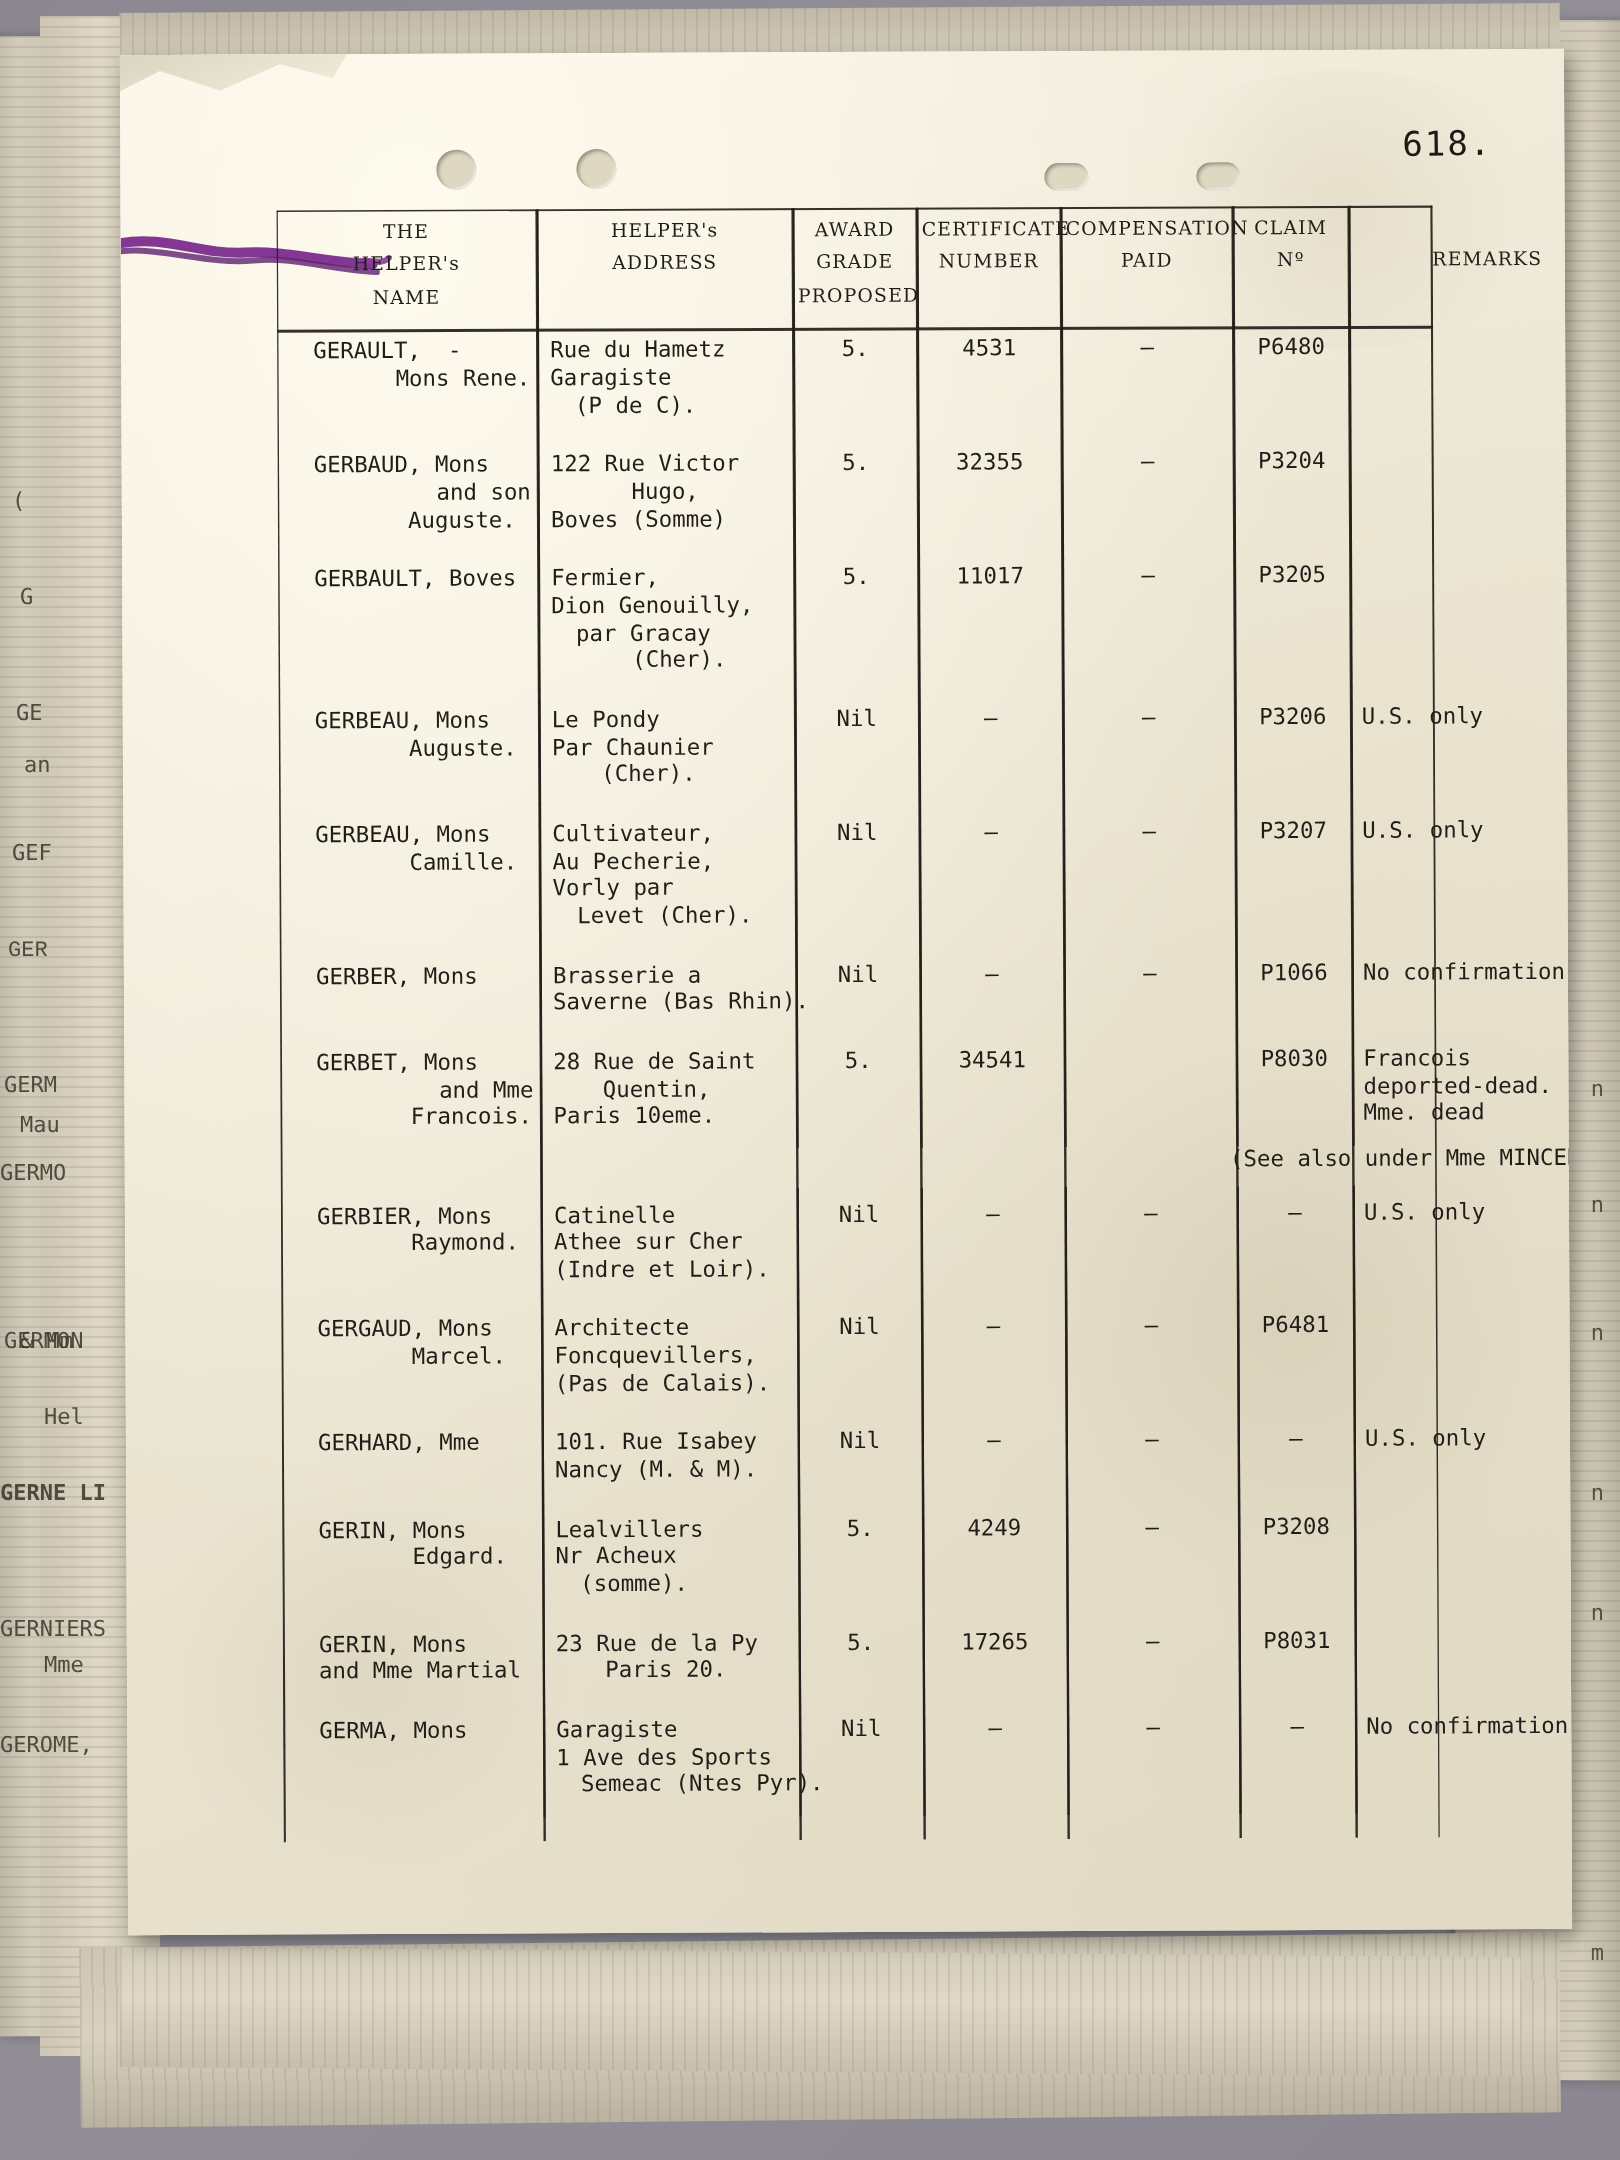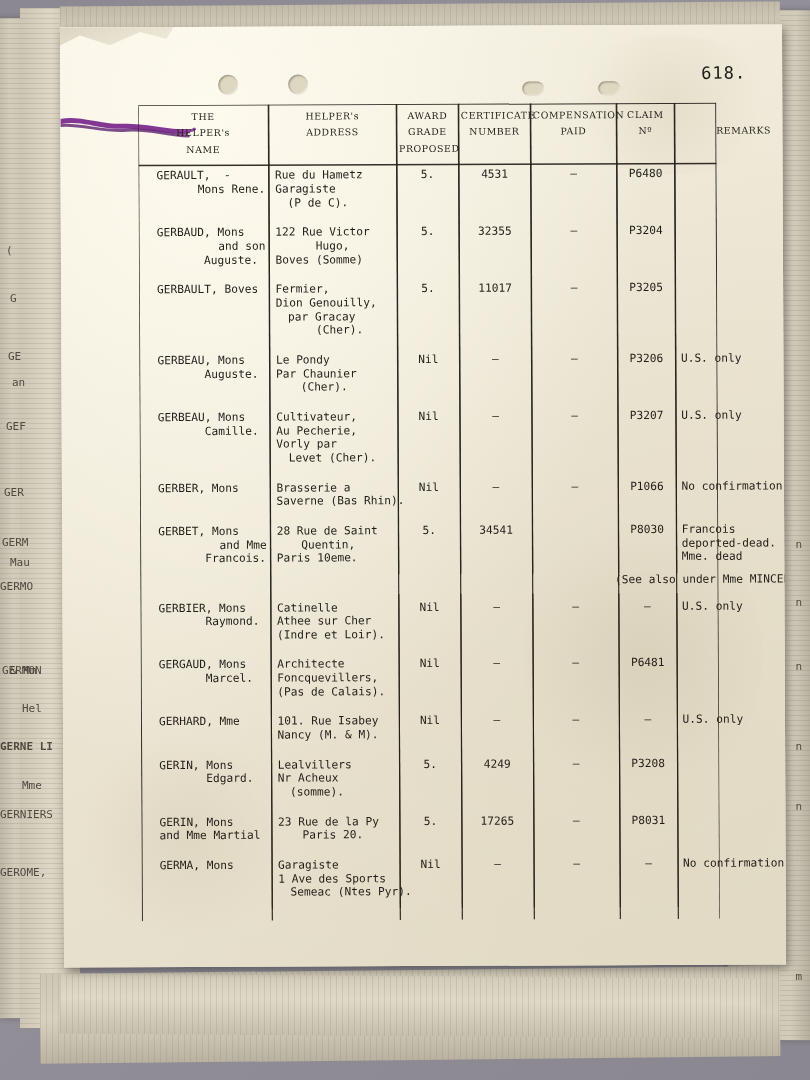--- a/index.html
+++ b/index.html
@@ -269,30 +269,30 @@
   <div class="bg-stack" id="bottom-stack2">
     <div class="edge-lines horiz"></div>
   </div>
 
   <div id="ghost-left">
       <div class="ghost" style="left: 6px; top: 244px;">(</div>
       <div class="ghost" style="left: 10px; top: 292px;">G</div>
       <div class="ghost" style="left: 8px; top: 350px;">GE</div>
       <div class="ghost" style="left: 12px; top: 376px;">an</div>
       <div class="ghost" style="left: 6px; top: 420px;">GEF</div>
-      <div class="ghost" style="left: 4px; top: 486px;">GER</div>
+      <div class="ghost" style="left: 4px; top: 470px; font-family: Liberation Mono, monospace;">GER</div>
       <div class="ghost" style="left: 2px; top: 536px;">GERM</div>
       <div class="ghost" style="left: 10px; top: 556px;">Mau</div>
       <div class="ghost" style="left: 0px; top: 580px;">GERMO</div>
       <div class="ghost" style="left: 2px; top: 664px;">GERMON</div>
       <div class="ghost" style="left: 10px; top: 664px;">&amp; Mm</div>
       <div class="ghost" style="left: 22px; top: 702px;">Hel</div>
       <div class="ghost" style="left: 0px; top: 740px; font-weight: bold;">GERNE LI</div>
       <div class="ghost" style="left: 0px; top: 808px; text-align: center;">GERNIERS</div>
-      <div class="ghost" style="left: 22px; top: 779px;">Mme</div>
+      <div class="ghost" style="left: 22px; top: 826px;">Mme</div>
       <div class="ghost" style="left: 0px; top: 866px;">GEROME,</div>
     </div>
   <div id="ghost-right">
       <div class="ghost-r" style="right: 8px; top: 538px;">n</div>
       <div class="ghost-r" style="right: 8px; top: 596px;">n</div>
       <div class="ghost-r" style="right: 8px; top: 660px;">n</div>
       <div class="ghost-r" style="right: 8px; top: 740px;">n</div>
       <div class="ghost-r" style="right: 8px; top: 800px;">n</div>
       <div class="ghost-r" style="right: 8px; top: 970px;">m</div>
     </div>

